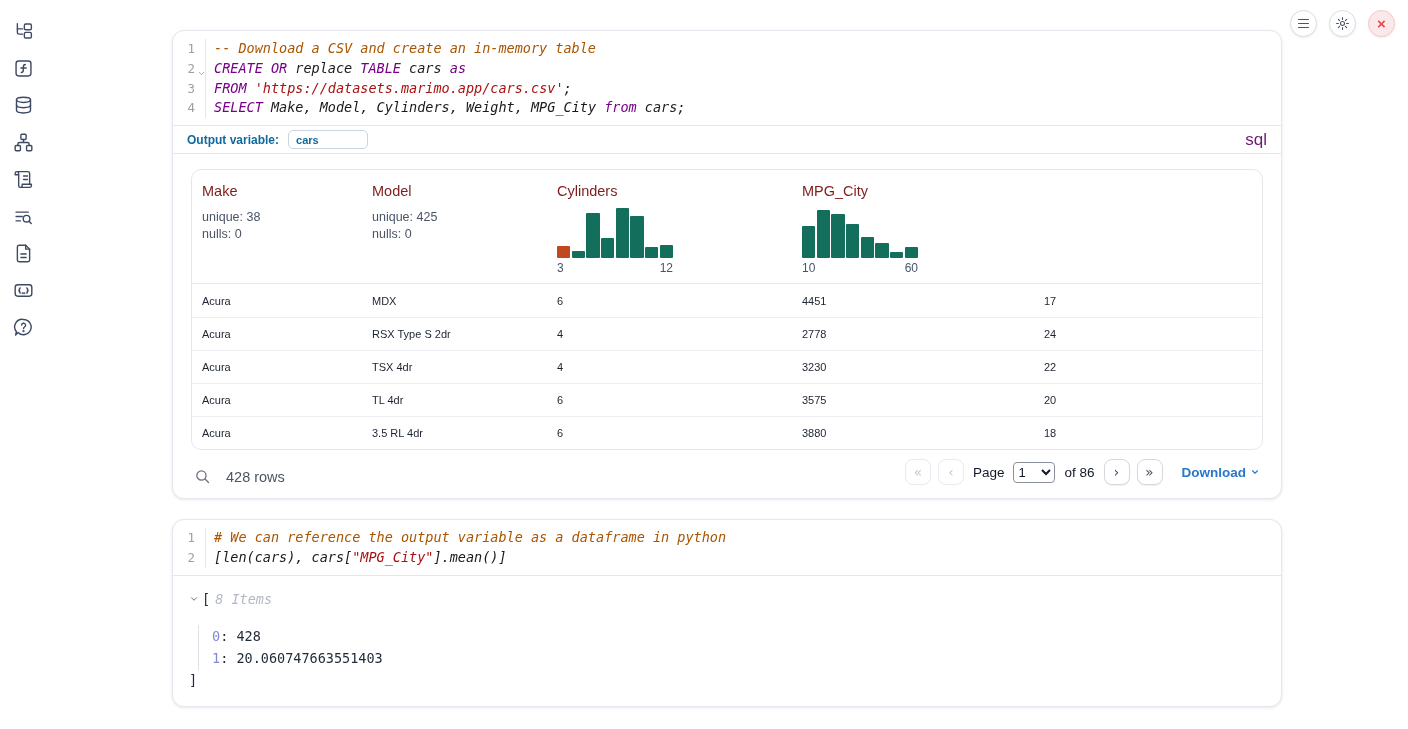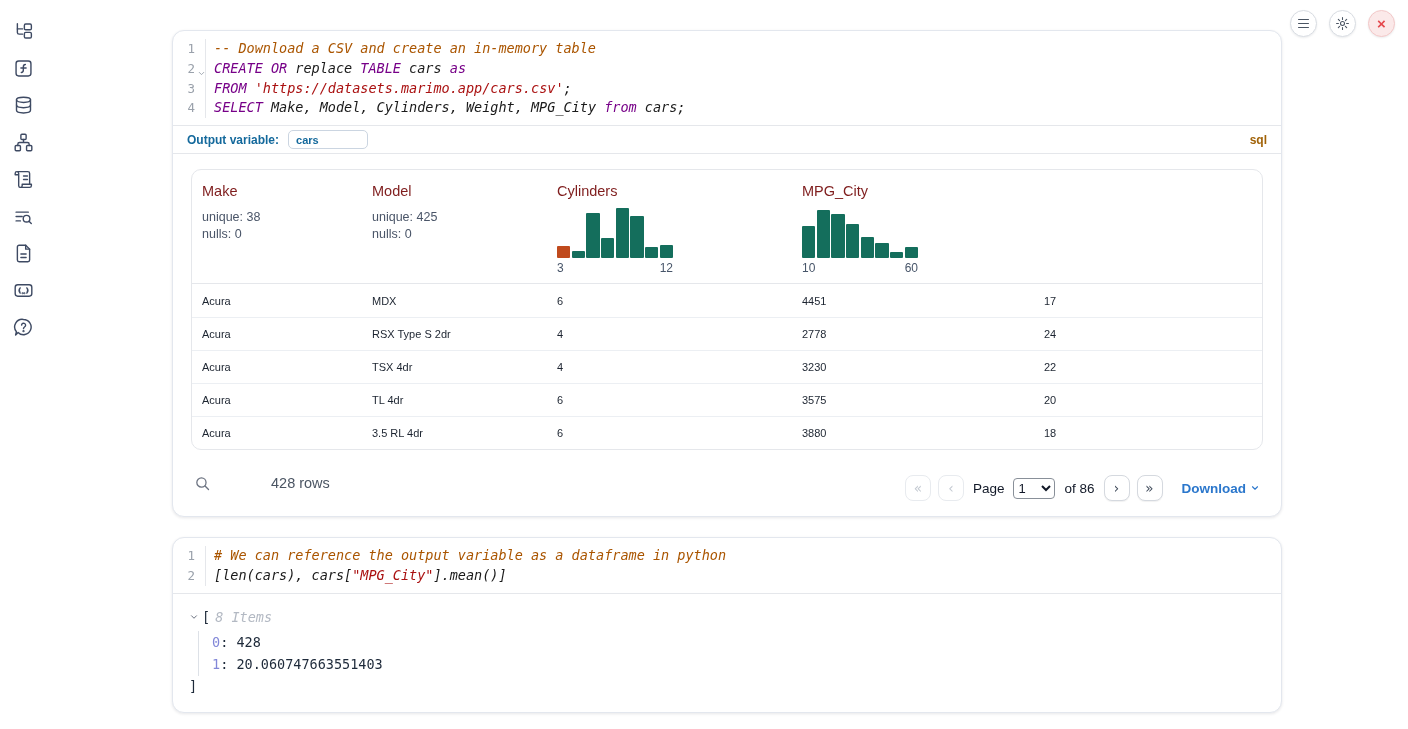--- a/index.html
+++ b/index.html
@@ -55,56 +55,56 @@
   .tok-plain { color: #1a1a1a; }
   .hdivider { border-top: 1px solid #e5e7eb; }
   
   .outvar-row { display: flex; align-items: center; padding: 4px 14px; height: 27px; }
   .outvar-label { font-weight: 700; font-size: 12px; color: #14699c; }
   .outvar-input {
     margin-left: 9px; width: 80px; height: 19px;
     border: 1px solid #cbd5e1; border-radius: 5px;
     font: 700 11px "Liberation Sans", sans-serif; color: #14699c; padding: 1px 7px; outline: none;
   }
-  .lang-badge { margin-left: auto; font-weight: 700; font-size: 12px; color: #a16207; }
+  .lang-badge { margin-left: auto; font-weight: 400; font-size: 17px; color: #701a75; }
   
   .output-region { padding: 15px 18px 13px; }
   .table-card { border: 1px solid #e5e7eb; border-radius: 10px; overflow: hidden; }
   .tbl-header { display: grid; grid-template-columns: 170px 185px 245px 242px 1fr; padding-top: 11px; border-bottom: 1px solid #e5e7eb; min-height: 112px; }
   .th-cell { padding: 2px 10px 8px; }
   .col-label { font-size: 14.5px; color: #7f1d1d; }
   .col-stats { margin-top: 10px; font-size: 12.5px; color: #4a5568; line-height: 17px; }
   .hist { margin-top: 7px; width: 116px; }
   .hist-bars { display: flex; align-items: flex-end; gap: 1.5px; height: 52px; }
   .hist-bar { flex: 1; border-radius: 1px; }
   .hist-labels { display: flex; justify-content: space-between; font-size: 12px; color: #475569; margin-top: 3px; }
   .tbl-row { display: grid; grid-template-columns: 170px 185px 245px 242px 1fr; height: 33px; align-items: center; font-size: 11px; color: #1c2430; border-top: 1px solid #eceff3; }
   .tbl-row:first-child { border-top: none; }
   .td-cell { padding: 0 10px; overflow: hidden; white-space: nowrap; }
   
-  .tbl-footer { display: flex; align-items: flex-start; margin-top: 25px; padding: 0 3px; height: 28px; gap: 45px; }
+  .tbl-footer { display: flex; align-items: flex-end; margin-top: 7px; padding: 0 3px; height: 28px; }
   .search-icon { color: #6b7280; display: flex; cursor: pointer; }
   .rows-count { margin-left: 15px; font-size: 14.5px; color: #4b5563; }
   .pager { margin-left: auto; display: flex; align-items: center; gap: 7px; }
   .pg-btn {
     width: 26px; height: 26px; border-radius: 8px; border: 1px solid #d5d9df; background: #fff;
     display: flex; align-items: center; justify-content: center;
     font-size: 13.5px; color: #3f4a5a; cursor: pointer; box-shadow: 0 1px 1px rgba(0,0,0,.06);
     font-family: "DejaVu Sans", sans-serif;
   }
   .pg-btn.disabled { border-color: #e8ebef; color: #c3c9d1; box-shadow: none; cursor: default; }
   .page-label, .of-label { font-size: 13.5px; color: #111827; margin: 0 2px; }
   .page-select { height: 21px; min-width: 42px; border: 1px solid #899099; border-radius: 4px; font-size: 13px; color: #111827; background: #fff; }
   .download-link { margin-left: 12px; display: flex; align-items: center; gap: 4px; color: #2b77cc; font-size: 13.5px; font-weight: 600; cursor: pointer; }
   
   .tree-output { padding: 13px 16px 16px; font-family: "DejaVu Sans Mono", monospace; font-size: 13.5px; color: #1e2a3a; }
   .tree-head { display: flex; align-items: center; line-height: 20px; }
   .tree-chevron { color: #6b7280; margin-right: 3px; display: flex; }
   .tree-items-label { color: #b3b9c3; font-style: italic; margin-left: 5px; }
-  .tree-body { margin-left: 9px; border-left: 1px solid #dde1e7; padding-left: 13px; margin-top: 4px; }
+  .tree-body { margin-left: 9px; border-left: 1px solid #dde1e7; padding-left: 13px; margin-top: 16px; }
   .tree-entry { line-height: 22.5px; }
   .tree-key { color: #8287d8; }
   .tree-close { line-height: 20px; }
 </style>
 </head>
 <body>
 
 <nav class="sidebar">
   <span class="sb-icon">
     <svg viewBox="0 0 24 24" fill="none" stroke="currentColor" stroke-width="1.6" stroke-linecap="round" stroke-linejoin="round">

